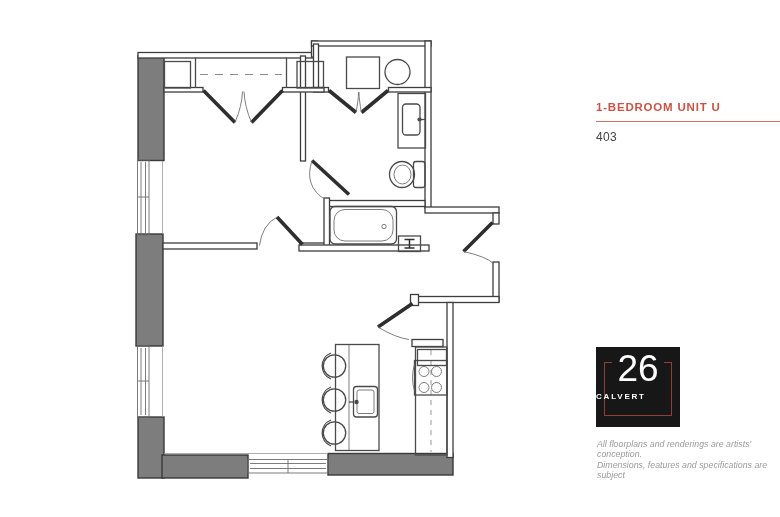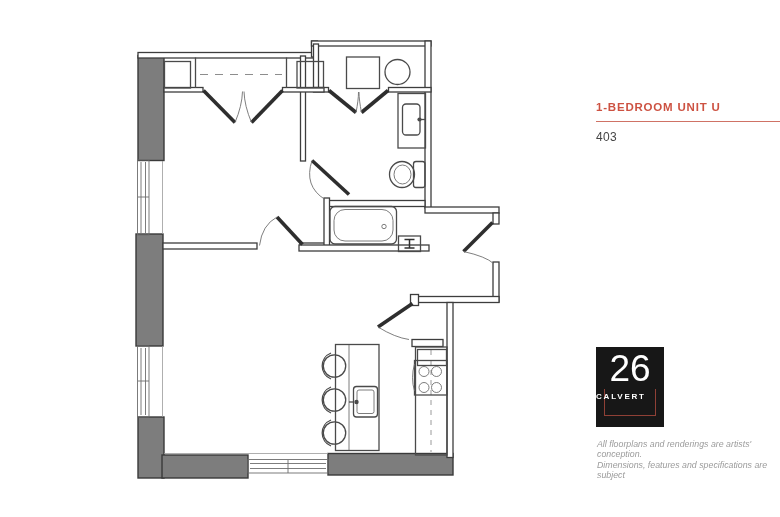--- a/index.html
+++ b/index.html
@@ -27,21 +27,21 @@
   }
   .info-rule {
     position:absolute; left:580px; top:121px; width:192px; height:1px;
     background:#cf7265;
   }
   .info-unit {
     position:absolute; left:580px; top:130px;
     font-size:12px; color:#454545; letter-spacing:0.3px;
   }
   .logo {
-    position:absolute; left:580px; top:347px; width:68px; height:80px;
+    position:absolute; left:580px; top:347px; width:84px; height:80px;
     background:#171717;
   }
   .logo-frame {
     position:absolute; left:8px; right:8px; top:15px; bottom:11px;
     border:1px solid #8f4036;
   }
   .logo-number {
     position:absolute; left:0; top:2px; width:100%; text-align:center;
     font-size:37px; line-height:40px; font-weight:200; color:#ffffff;
   }

